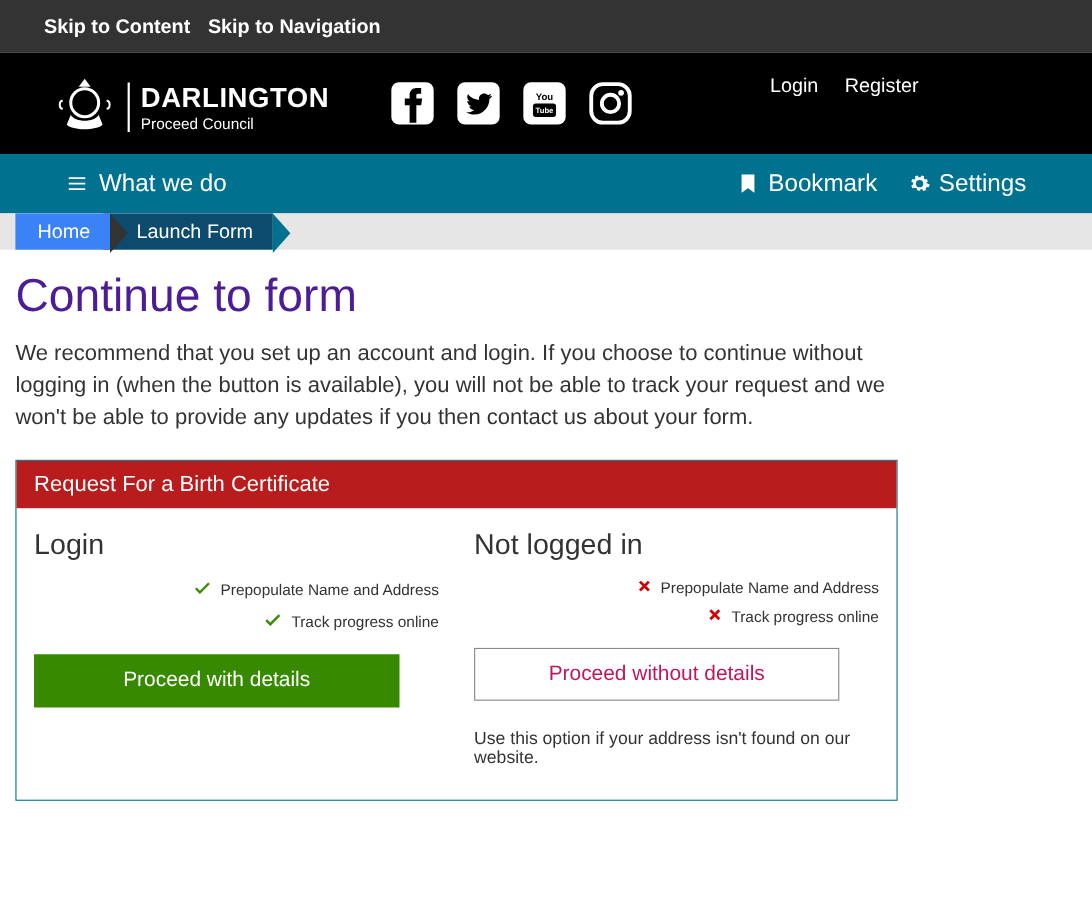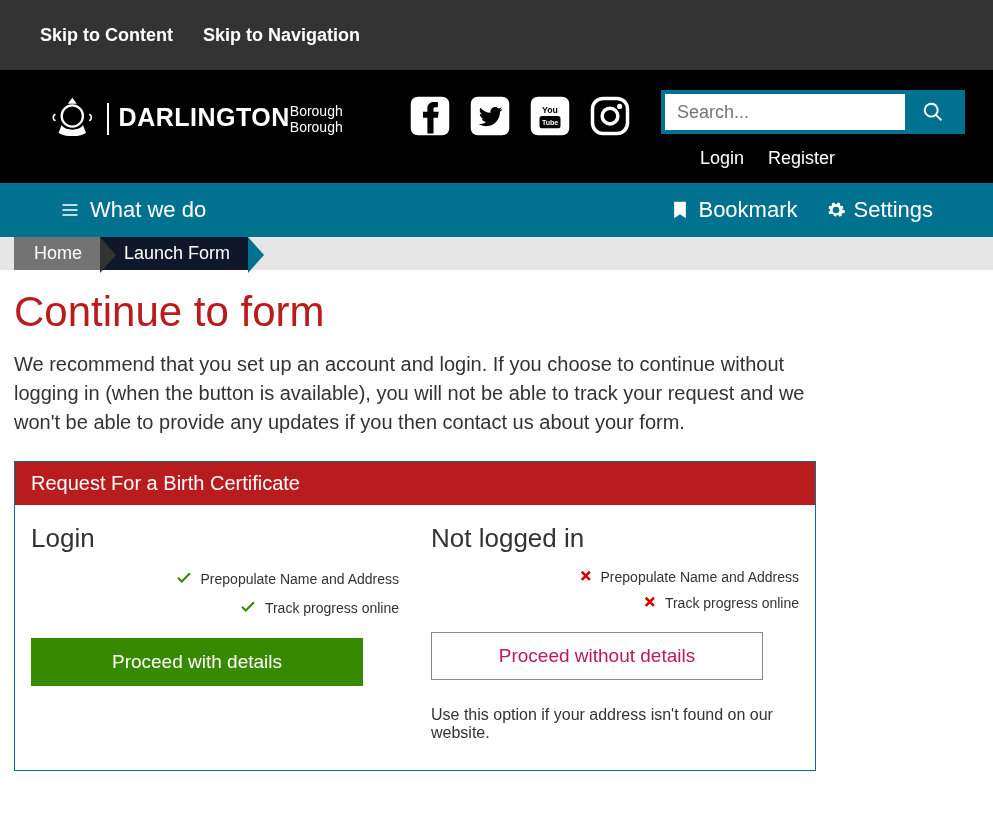--- a/index.html
+++ b/index.html
@@ -1,27 +1,27 @@
 <!DOCTYPE html>
 <html><head>
 <meta charset="utf-8">
 <style>
   * { margin: 0; padding: 0; box-sizing: border-box; }
   body { font-family: "Segoe UI", -apple-system, Arial, sans-serif; color: #333; background: #fff; width:993px;}
   a { text-decoration: none; color: inherit; }
 
   
-  .utility-bar { background: #333; color: #fff; height: 70px; display: flex; align-items: center; padding: 0 40px; gap: 30px; font-size: 18px; font-weight: 600;}
+  .utility-bar { background: #333; color: #fff; height: 48px; display: flex; align-items: center; padding: 0 40px; gap: 16px; font-size: 18px; font-weight: 600;}
   .utility-bar a { color: #fff; cursor:pointer;}
 
   
   .main-header { background: #000; padding: 20px 28px 14px 48px; display:flex; align-items: flex-start; gap: 30px;}
   .logo { display:flex; align-items:center; gap:10px; color:#fff; cursor:pointer;}
   .crest { width:58px; height:58px;}
-  .logo-text { display:flex; flex-direction:row; border-left: 2px solid #fff; padding-left:10px;}
+  .logo-text { display:flex; flex-direction:column; border-left: 2px solid #fff; padding-left:10px;}
   .logo-main { font-size: 25px; font-weight:700; letter-spacing: 0.5px;}
   .logo-sub { font-size: 14px; font-weight:400;}
 
   .social-row { display:flex; gap:18px; margin-left:25px; margin-top:5px;text-decoration:underline;}
   .social-row .soc { width:42px; height:42px; cursor:pointer; fill:#fff;}
 
   .header-right { margin-left:auto; display:flex; flex-direction:column; align-items:flex-end; gap:14px;}
   .search-wrap { display:flex; border:4px solid #00728f;}
   .search-input { width:240px; height:36px; border:none; padding:0 12px; font-size:18px; color:#888; outline:none;}
   .search-btn { width:56px; height:36px; background:#00728f; display:flex; align-items:center; justify-content:center; cursor:pointer; border:none;}
@@ -33,32 +33,32 @@
   .nav-bar { background:#00728f; color:#fff; display:flex; align-items:flex-end; padding:14px 60px; font-size:22px;}
   .nav-left { display:flex; align-items:center; gap:10px; cursor:pointer;}
   .nav-right { margin-left:auto; display:flex; gap:28px;}
   .nav-right .nbtn { display:flex; align-items:center; gap:8px; cursor:pointer;}
   .icon-inline { width:20px; height:20px; fill:#fff;}
 
   
   .crumb-wrap { background:#e6e6e6;}
   .crumbs { display:flex; padding: 0 14px; position:relative;}
   .crumb { position:relative; color:#fff; font-size:18px; padding:6px 18px 6px 20px; cursor:pointer;}
-  .crumb.c1 { background:#737373; z-index:2;}
-  .crumb.c2 { background:#0f172a; z-index:1; padding-left:30px; margin-left:-6px;}
+  .crumb.c1 { background:#3b82f6; z-index:2;}
+  .crumb.c2 { background:#0c4a6e; z-index:1; padding-left:30px; margin-left:-6px;}
   .crumb.c1::after, .crumb.c2::after {
     content:""; position:absolute; right:-16px; top:0; width:0; height:0;
     border-top:18px solid transparent; border-bottom:18px solid transparent;
   }
   .crumb.c1::after { border-left:16px solid #333;}
   .crumb.c2::after { border-left:16px solid #00728f;}
 
   
   .page { padding: 18px 14px 40px 14px;}
-  .page h1 { font-size:42px; font-weight:400; color:#b91c1c; margin-bottom:14px;}
+  .page h1 { font-size:42px; font-weight:400; color:#4c1d95; margin-bottom:14px;}
   .intro { font-size:20px; line-height:1.45; max-width:810px; color:#333; margin-bottom:24px;}
 
   .panel { border:1px solid #00728f; max-width:802px;}
   .panel-head { background:#b91c1c; color:#fff; font-size:20px; padding:10px 16px;}
   .panel-body { display:flex;}
   .col { flex:1; padding:18px 16px 28px 16px;}
   .col h2 { font-size:26px; font-weight:400; margin-bottom:14px;}
   .bullets { list-style:none; margin-bottom:20px;}
   .bullets li { display:flex; align-items:center; gap:8px; font-size:14px; margin-bottom:8px;justify-content:flex-end;}
   .tick svg { width:18px; height:18px; fill:#378a00;}
@@ -81,21 +81,21 @@
     <svg class="crest" viewBox="0 0 64 64">
       <g fill="#fff">
         <path d="M32 4l6 8h-12z"></path>
           <circle cx="32" cy="28" r="14" fill="none" stroke="#fff" stroke-width="3"></circle>
         <path d="M18 40c4 8 24 8 28 0l4 10c-6 6-30 6-36 0z"></path>
         <path d="M10 26c-4 0-4 8 0 8m44-8c4 0 4 8 0 8" stroke="#fff" stroke-width="2" fill="none"></path>
       </g>
     </svg>
     <div class="logo-text">
       <span class="logo-main">DARLINGTON</span>
-      <span class="logo-sub">Borough Borough</span>
+      <span class="logo-sub">Proceed Council</span>
     </div>
   </div>
 
   <div class="social-row">
     <svg class="soc" viewBox="0 0 48 48">
         <rect x="2" y="2" width="44" height="44" rx="8" fill="#fff"></rect>
         <path d="M28 14h5v-6h-5c-4 0-7 3-7 7v4h-5v7h5v18h7V26h5l1-7h-6v-3c0-1 0-2 2-2z" fill="#000"></path>
       </svg>
     <svg class="soc" viewBox="0 0 48 48">
         <rect x="2" y="2" width="44" height="44" rx="8" fill="#fff"></rect>
@@ -108,28 +108,20 @@
         <text x="24" y="34" text-anchor="middle" font-size="8" font-weight="700" fill="#fff">Tube</text>
       </svg>
     <svg class="soc" viewBox="0 0 48 48">
         <rect x="4" y="4" width="40" height="40" rx="12" fill="none" stroke="#fff" stroke-width="4"></rect>
         <circle cx="24" cy="24" r="9" fill="none" stroke="#fff" stroke-width="4"></circle>
         <circle cx="35" cy="13" r="3" fill="#fff"></circle>
       </svg>
   </div>
 
   <div class="header-right">
-    <div class="search-wrap">
-      <input class="search-input" placeholder="Search..." style="">
-      <button class="search-btn">
-        <svg viewBox="0 0 24 24">
-            <path d="M10 2a8 8 0 105 14.3l5.4 5.4 1.4-1.4-5.4-5.4A8 8 0 0010 2zm0 2a6 6 0 110 12 6 6 0 010-12z"></path>
-          </svg>
-      </button>
-    </div>
     <div class="auth-links">
       <a>Login</a>
       <a>Register</a>
     </div>
   </div>
 </div>
 
 <div class="nav-bar">
   <div class="nav-left">
     <svg class="icon-inline" viewBox="0 0 24 24">

